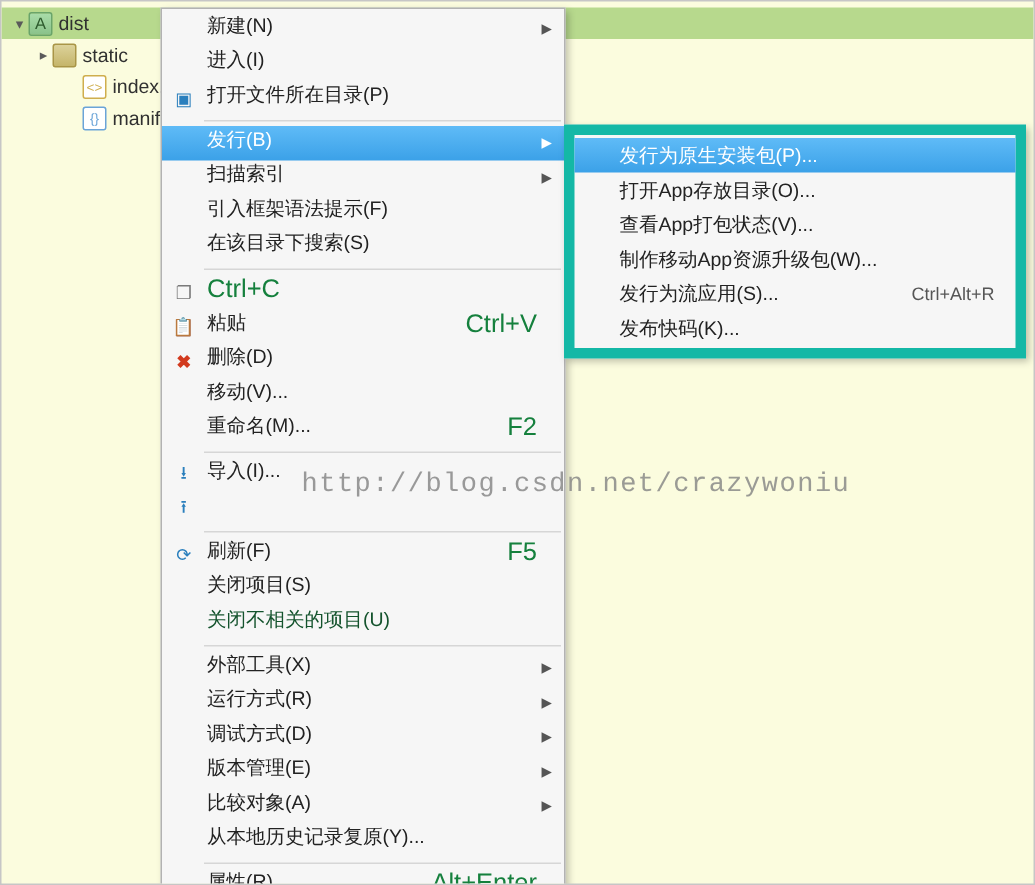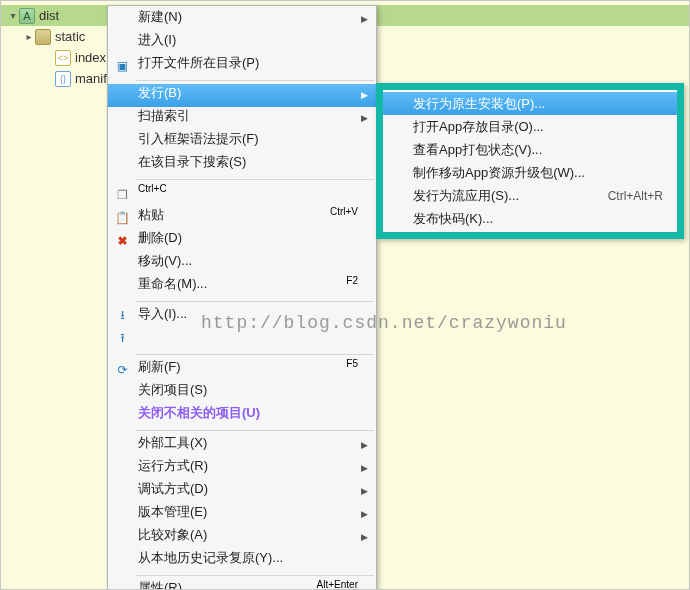--- a/index.html
+++ b/index.html
@@ -52,27 +52,27 @@
     box-shadow:2px 2px 5px rgba(0,0,0,0.25);
     padding:2px 0;
   }
   .menu .item{
     display:flex;
     height:23px;
     padding:0 18px 0 30px;
     position:relative;
     color:#222;
   }
-  .menu .item.disabled{ color:#8b5cf6;font-weight:bold; }
+  .menu .item.disabled{ color:#14532d; }
   .menu .item.hl{
     background:linear-gradient(#5fbbf7,#3ba1e8);
     color:#fff;
   }
   .menu .item .mlabel{ flex:1; }
-  .menu .item .short{ color:#000000; font-size:10px;}
+  .menu .item .short{ color:#15803d; font-size:17px;}
   .menu .item .sub::after{
     content:"▶"; font-size:9px; position:absolute; right:8px; top:6px; color:#555;
   }
   .menu .item.hl .sub::after{ color:#fff; }
   .menu .sep{
     height:1px; margin:3px 2px 3px 28px;
     background:#d6d6d6;
   }
   .menu .micon{
     position:absolute; left:6px; top:3px; width:17px; height:17px;

